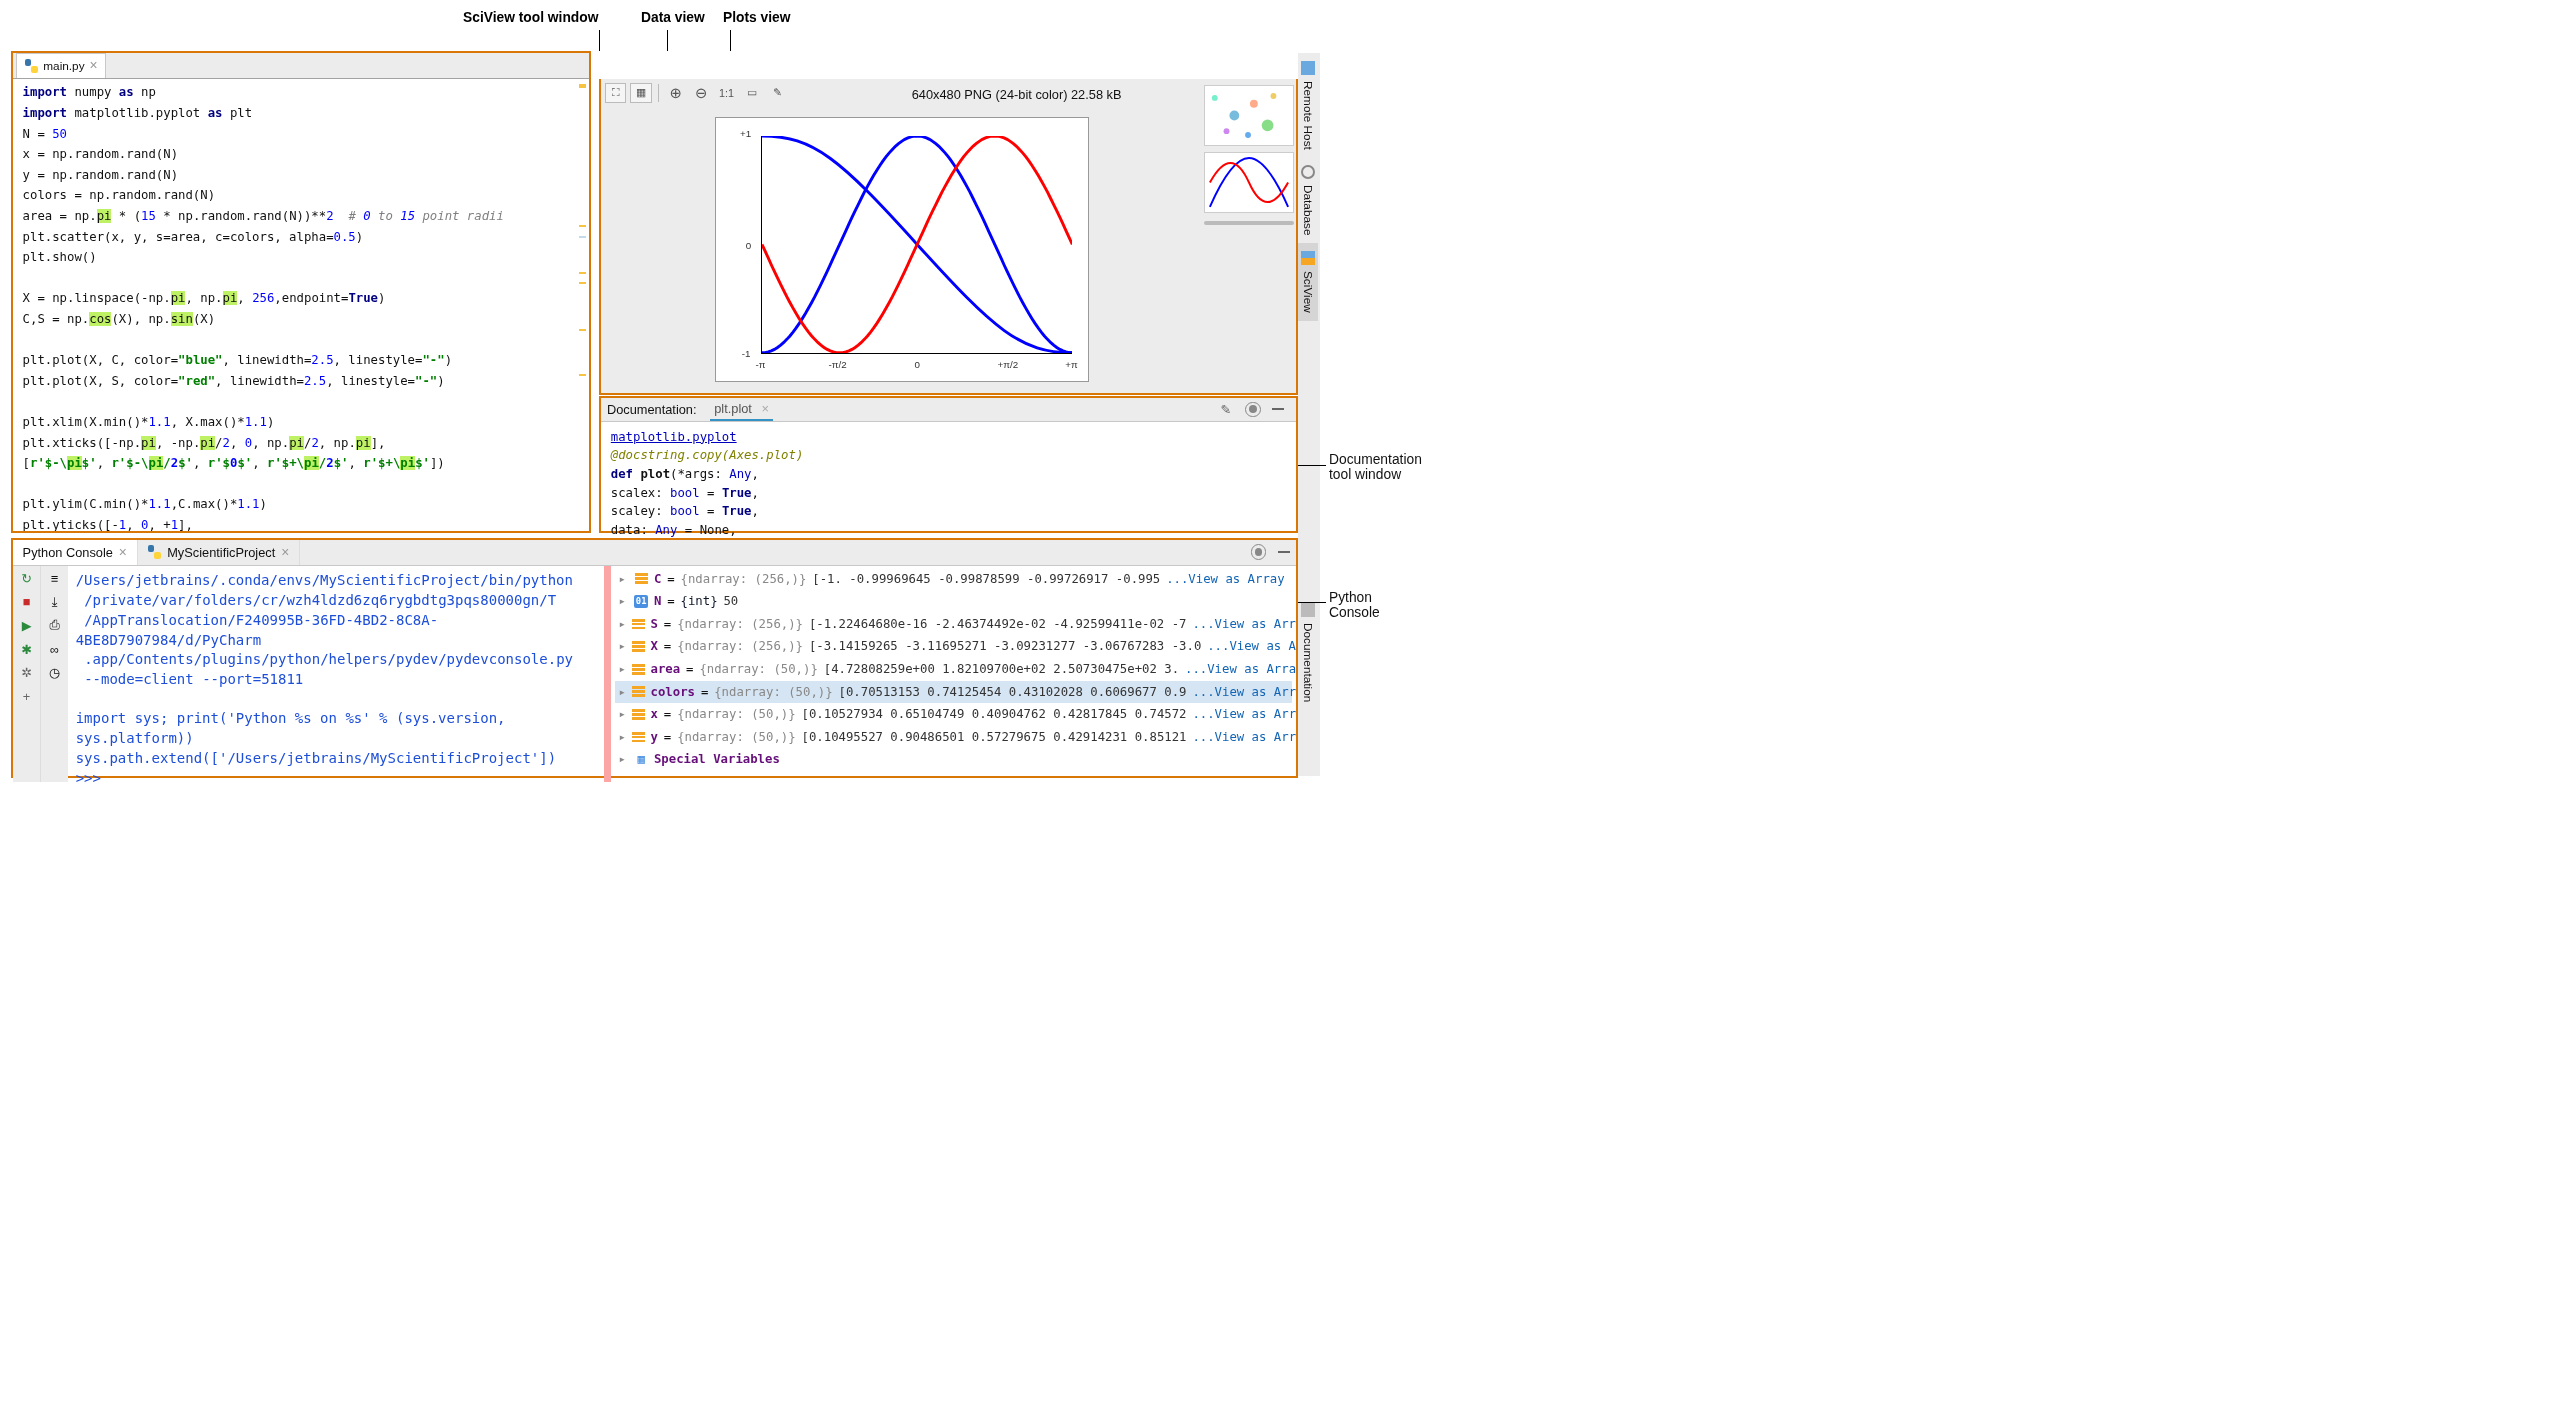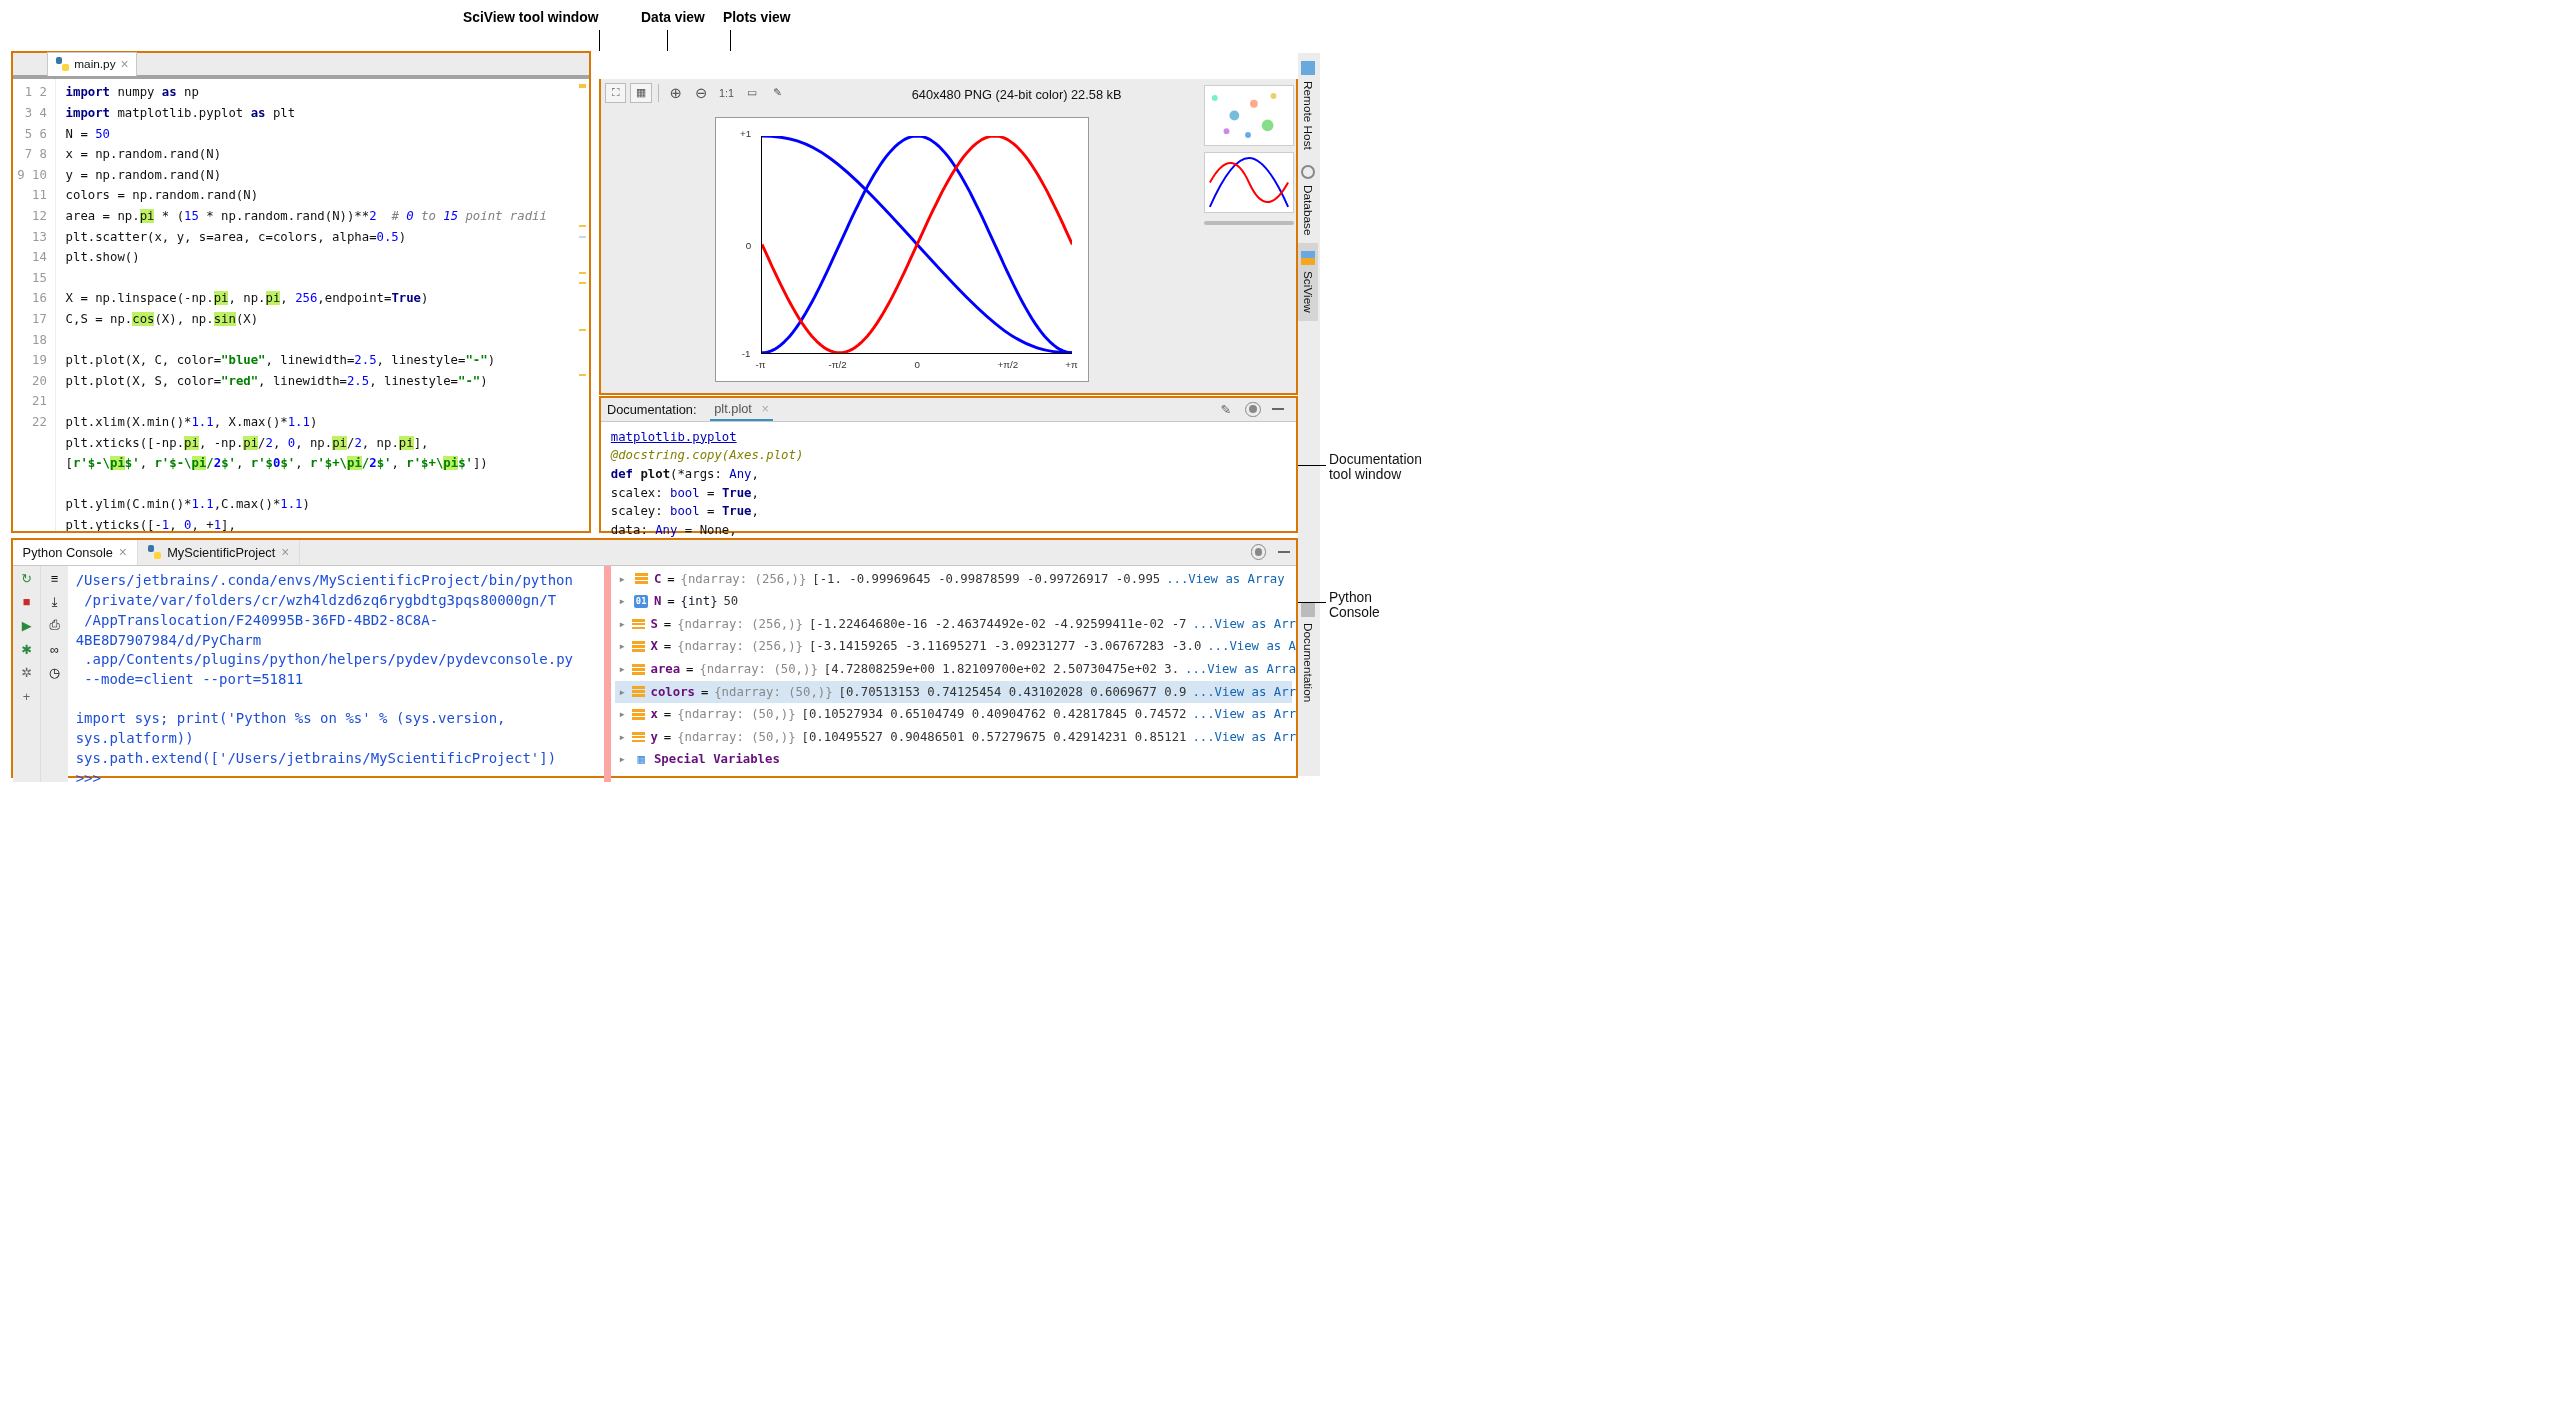--- a/index.html
+++ b/index.html
@@ -3,21 +3,21 @@
 <meta charset="utf-8">
 <style>
   * { box-sizing: border-box; margin:0; padding:0; }
   body { font-family: -apple-system, "Helvetica Neue", Arial, sans-serif; font-size:12.8px; color:#111; background:#fff; }
   .wrap { position:relative; width:1455px; height:782px; }
   .annot { position:absolute; font-size:13.8px; font-weight:600; color:#000; }
   .annot-line { position:absolute; background:#000; }
 
   
   .editor-frame { position:absolute; left:10.8px; top:51px; width:580px; height:482px; border:2px solid #d97706; background:#fff; display:flex; flex-direction:column;}
-  .editor-tabs { height:25.6px; background:#ececec; border-bottom:4px solid #a3a3a3; display:flex; align-items:center;padding-left:31px;}
+  .editor-tabs { height:25.6px; background:#ececec; border-bottom:1px solid #a3a3a3; display:flex; align-items:center;}
   .editor-tab { background:#fff; border:1px solid #c8c8c8; border-bottom:none; height:24.6px; display:flex; align-items:center; padding:0 7.9px; margin-left:2.9px; gap:4.9px; font-size:11.8px;}
   .py-icon { display:inline-block; width:13.8px; height:13.8px; position:relative;}
   .py-icon::before,.py-icon::after{content:"";position:absolute;width:6.9px;height:6.9px;border-radius:2px;}
   .py-icon::before{background:#3776ab;top:0;left:0;}
   .py-icon::after{background:#ffd43b;bottom:0;right:0;}
   .close-x { color:#999; font-size:13.8px; cursor:pointer;}
   .editor-body { flex:1; display:flex; overflow:hidden; font-family: Menlo, Consolas, monospace; font-size:12.3px;}
   .gutter { width:43px; background:#fff; color:#999; text-align:right; padding:3.9px 7.9px 0 0; border-right:1px solid #eee; line-height:20.6px;}
   .code { flex:1; padding:3.9px 0 0 9.8px; white-space:pre; line-height:20.6px; position:relative;}
   .code .kw{color:#000080;font-weight:bold;}
@@ -110,43 +110,20 @@
 
   <div class="editor-frame">
     <div class="editor-tabs">
       <div class="editor-tab">
         <span class="py-icon"></span>
         <span>main.py</span>
         <span class="close-x">×</span>
       </div>
     </div>
     <div class="editor-body">
-      <div class="gutter" id="gutter">1
-2
-3
-4
-5
-6
-7
-8
-9
-10
-11
-12
-13
-14
-15
-16
-17
-18
-19
-20
-21
-22
-</div>
       <div class="code" id="code"><div class="line-hl" style="top:268px;"></div><span class="kw">import</span> numpy <span class="kw">as</span> np
 <span class="kw">import</span> matplotlib.pyplot <span class="kw">as</span> plt
 N = <span class="num">50</span>
 x = np.random.rand(N)
 y = np.random.rand(N)
 colors = np.random.rand(N)
 area = np.<span class="hl">pi</span> * (<span class="num">15</span> * np.random.rand(N))**<span class="num">2</span>  <span class="cm"># <span class="num">0</span> to <span class="num">15</span> point radii</span>
 plt.scatter(x, y, s=area, c=colors, alpha=<span class="num">0.5</span>)
 plt.show()
 

